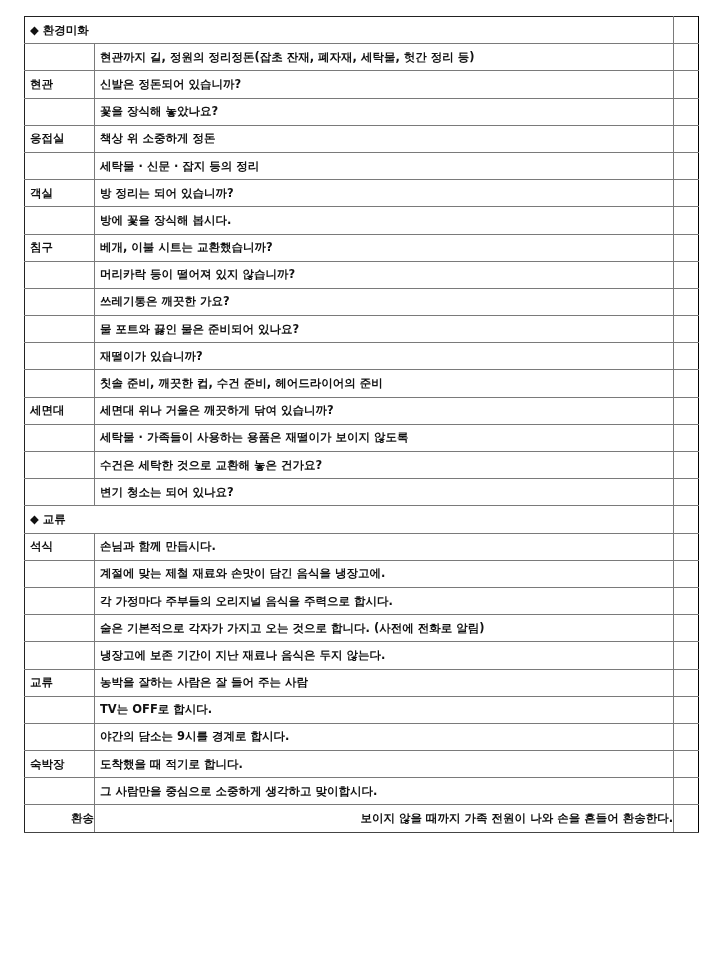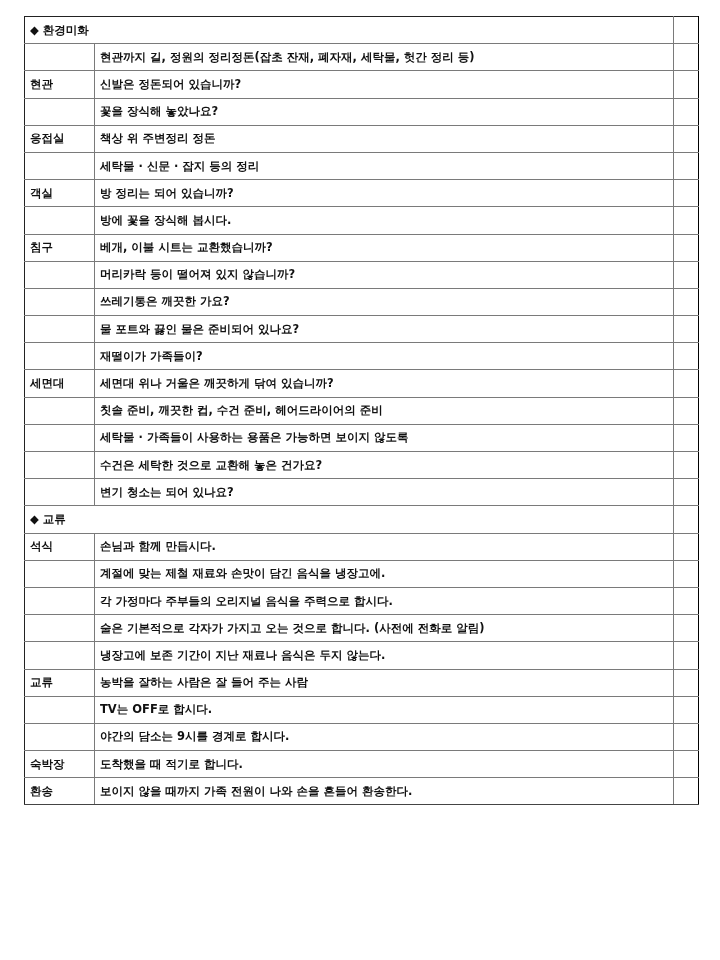--- a/index.html
+++ b/index.html
@@ -18,21 +18,21 @@
     font-size: 11.5px;
     font-weight: bold;
     color: #111;
     white-space: nowrap;
     overflow: hidden;
     vertical-align: middle;
   }
   #sheet td.check { border-right: 1.5px solid #000; padding: 0; }
   #sheet tr:first-child td { border-top: 1.5px solid #222; }
   #sheet td:first-child { border-left: 1.5px solid #222; }
-  #sheet tr:last-child td { border-bottom: 1.5px solid #444; }
+  #sheet tr:last-child td { border-bottom: 1.5px solid #444; text-align: right; }
   col.c1 { width: 70px; }
   col.c2 { width: 579px; }
   col.c3 { width: 25px; }
   .diamond { display: inline-block; margin-right: 4px; }
 </style>
 </head>
 <body>
 
 <table id="sheet">
   <colgroup>
@@ -55,21 +55,21 @@
         <td>신발은 정돈되어 있습니까?</td>
         <td class="check"></td>
       </tr>
       <tr>
         <td></td>
         <td>꽃을 장식해 놓았나요?</td>
         <td class="check"></td>
       </tr>
       <tr>
         <td>응접실</td>
-        <td>책상 위 주변정리 정돈</td>
+        <td>책상 위 소중하게 정돈</td>
         <td class="check"></td>
       </tr>
       <tr>
         <td></td>
         <td>세탁물 · 신문 · 잡지 등의 정리</td>
         <td class="check"></td>
       </tr>
       <tr>
         <td>객실</td>
         <td>방 정리는 되어 있습니까?</td>
@@ -95,36 +95,36 @@
         <td>쓰레기통은 깨끗한 가요?</td>
         <td class="check"></td>
       </tr>
       <tr>
         <td></td>
         <td>물 포트와 끓인 물은 준비되어 있나요?</td>
         <td class="check"></td>
       </tr>
       <tr>
         <td></td>
-        <td>재떨이가 가족들이?</td>
+        <td>재떨이가 있습니까?</td>
+        <td class="check"></td>
+      </tr>
+      <tr>
+        <td></td>
+        <td>칫솔 준비, 깨끗한 컵, 수건 준비, 헤어드라이어의 준비</td>
         <td class="check"></td>
       </tr>
       <tr>
         <td>세면대</td>
         <td>세면대 위나 거울은 깨끗하게 닦여 있습니까?</td>
         <td class="check"></td>
       </tr>
       <tr>
         <td></td>
-        <td>칫솔 준비, 깨끗한 컵, 수건 준비, 헤어드라이어의 준비</td>
-        <td class="check"></td>
-      </tr>
-      <tr>
-        <td></td>
-        <td>세탁물 · 가족들이 사용하는 용품은 가능하면 보이지 않도록</td>
+        <td>세탁물 · 가족들이 사용하는 용품은 재떨이가 보이지 않도록</td>
         <td class="check"></td>
       </tr>
       <tr>
         <td></td>
         <td>수건은 세탁한 것으로 교환해 놓은 건가요?</td>
         <td class="check"></td>
       </tr>
       <tr>
         <td></td>
         <td>변기 청소는 되어 있나요?</td>
@@ -173,18 +173,23 @@
         <td></td>
         <td>야간의 담소는 9시를 경계로 합시다.</td>
         <td class="check"></td>
       </tr>
       <tr>
         <td>숙박장</td>
         <td>도착했을 때 적기로 합니다.</td>
         <td class="check"></td>
       </tr>
       <tr>
+        <td></td>
+        <td>그 사람만을 중심으로 소중하게 생각하고 맞이합시다.</td>
+        <td class="check"></td>
+      </tr>
+      <tr>
         <td>환송</td>
         <td>보이지 않을 때까지 가족 전원이 나와 손을 흔들어 환송한다.</td>
         <td class="check"></td>
       </tr>
     </tbody>
 </table>
 
 </body></html>

